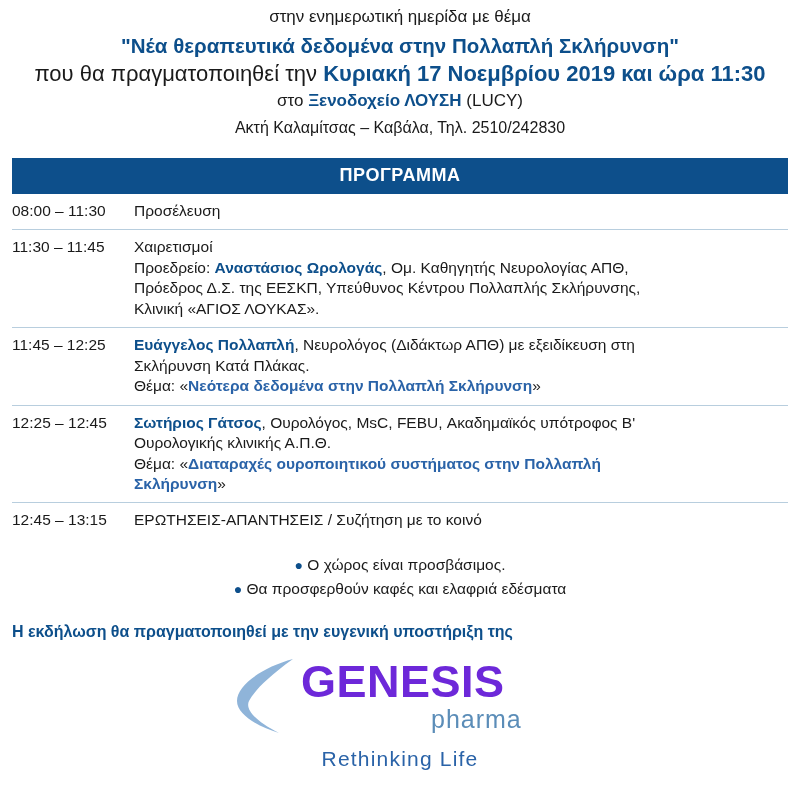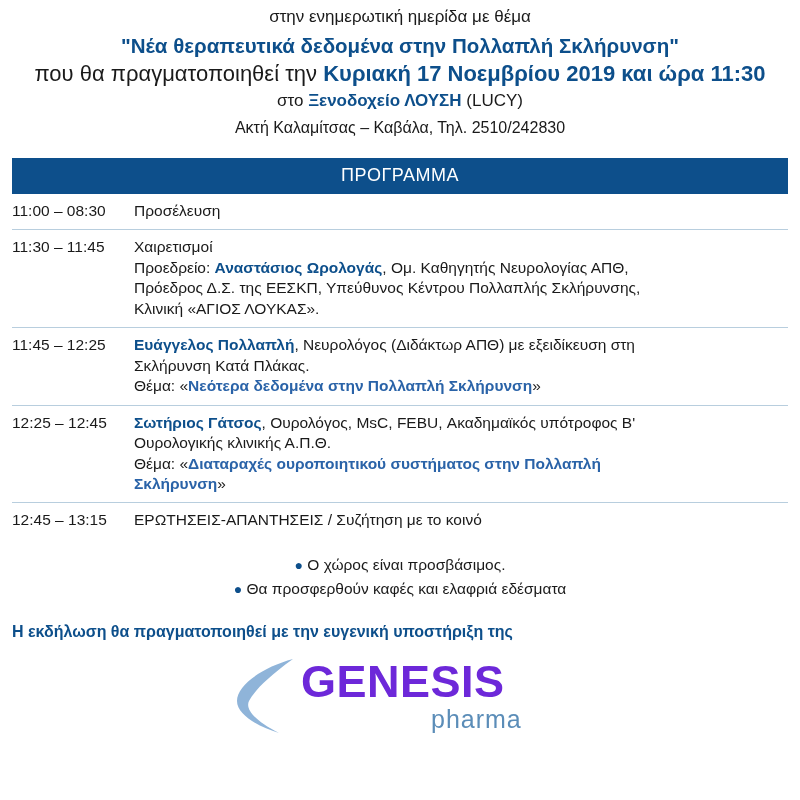--- a/index.html
+++ b/index.html
@@ -59,21 +59,21 @@
     font-size: 16px;
     margin-top: 4px;
   }
 
   
   .banner {
     margin-top: 20px;
     background: #0d4f8b;
     color: #ffffff;
     text-align: center;
-    font-weight: normal;
+    font-weight: bold;
     font-size: 18px;
     letter-spacing: 0.5px;
     padding: 7px 0 8px 0;
   }
 
   
   .schedule {
     width: 100%;
     border-collapse: collapse;
     margin-top: 0;
@@ -196,21 +196,21 @@
       <span>στο </span><span class="bold-dark">Ξενοδοχείο ΛΟΥΣΗ</span><span> (LUCY)</span>
     </div>
     <div class="line h-line5">Ακτή Καλαμίτσας  – Καβάλα, Τηλ. 2510/242830</div>
   </div>
 
   <div class="banner">ΠΡΟΓΡΑΜΜΑ</div>
 
   <table class="schedule">
     <tbody>
       <tr>
-        <td class="td-time">11:00 – 08:30</td>
+        <td class="td-time">08:00 – 11:30</td>
         <td class="td-desc">
           <div><span>Προσέλευση</span></div>
         </td>
       </tr>
 
       <tr>
         <td class="td-time">11:30 – 11:45</td>
         <td class="td-desc">
           <div><span>Χαιρετισμοί</span></div>
           <div><span>Προεδρείο: </span><span class="name">Αναστάσιος Ωρολογάς</span><span>, Ομ. Καθηγητής Νευρολογίας ΑΠΘ,</span></div>
@@ -260,16 +260,17 @@
 
   <div class="sponsor-text">Η εκδήλωση θα πραγματοποιηθεί με την ευγενική υποστήριξη της</div>
 
   <div class="logo-wrap">
     <div class="logo">
       <svg class="logo-swoosh" viewBox="0 0 70 78">
         <path d="M58 2 C30 22, 18 36, 14 44 C10 52, 20 64, 44 76 C24 70, 2 58, 2 44 C2 28, 28 10, 58 2 Z" fill="#8fb4d9"></path>
       </svg>
       <div class="logo-genesis">GENESIS</div>
       <div class="logo-pharma">pharma</div>
+      <div class="logo-tagline">Rethinking Life</div>
     </div>
   </div>
 
 </div>
 
 </body></html>

